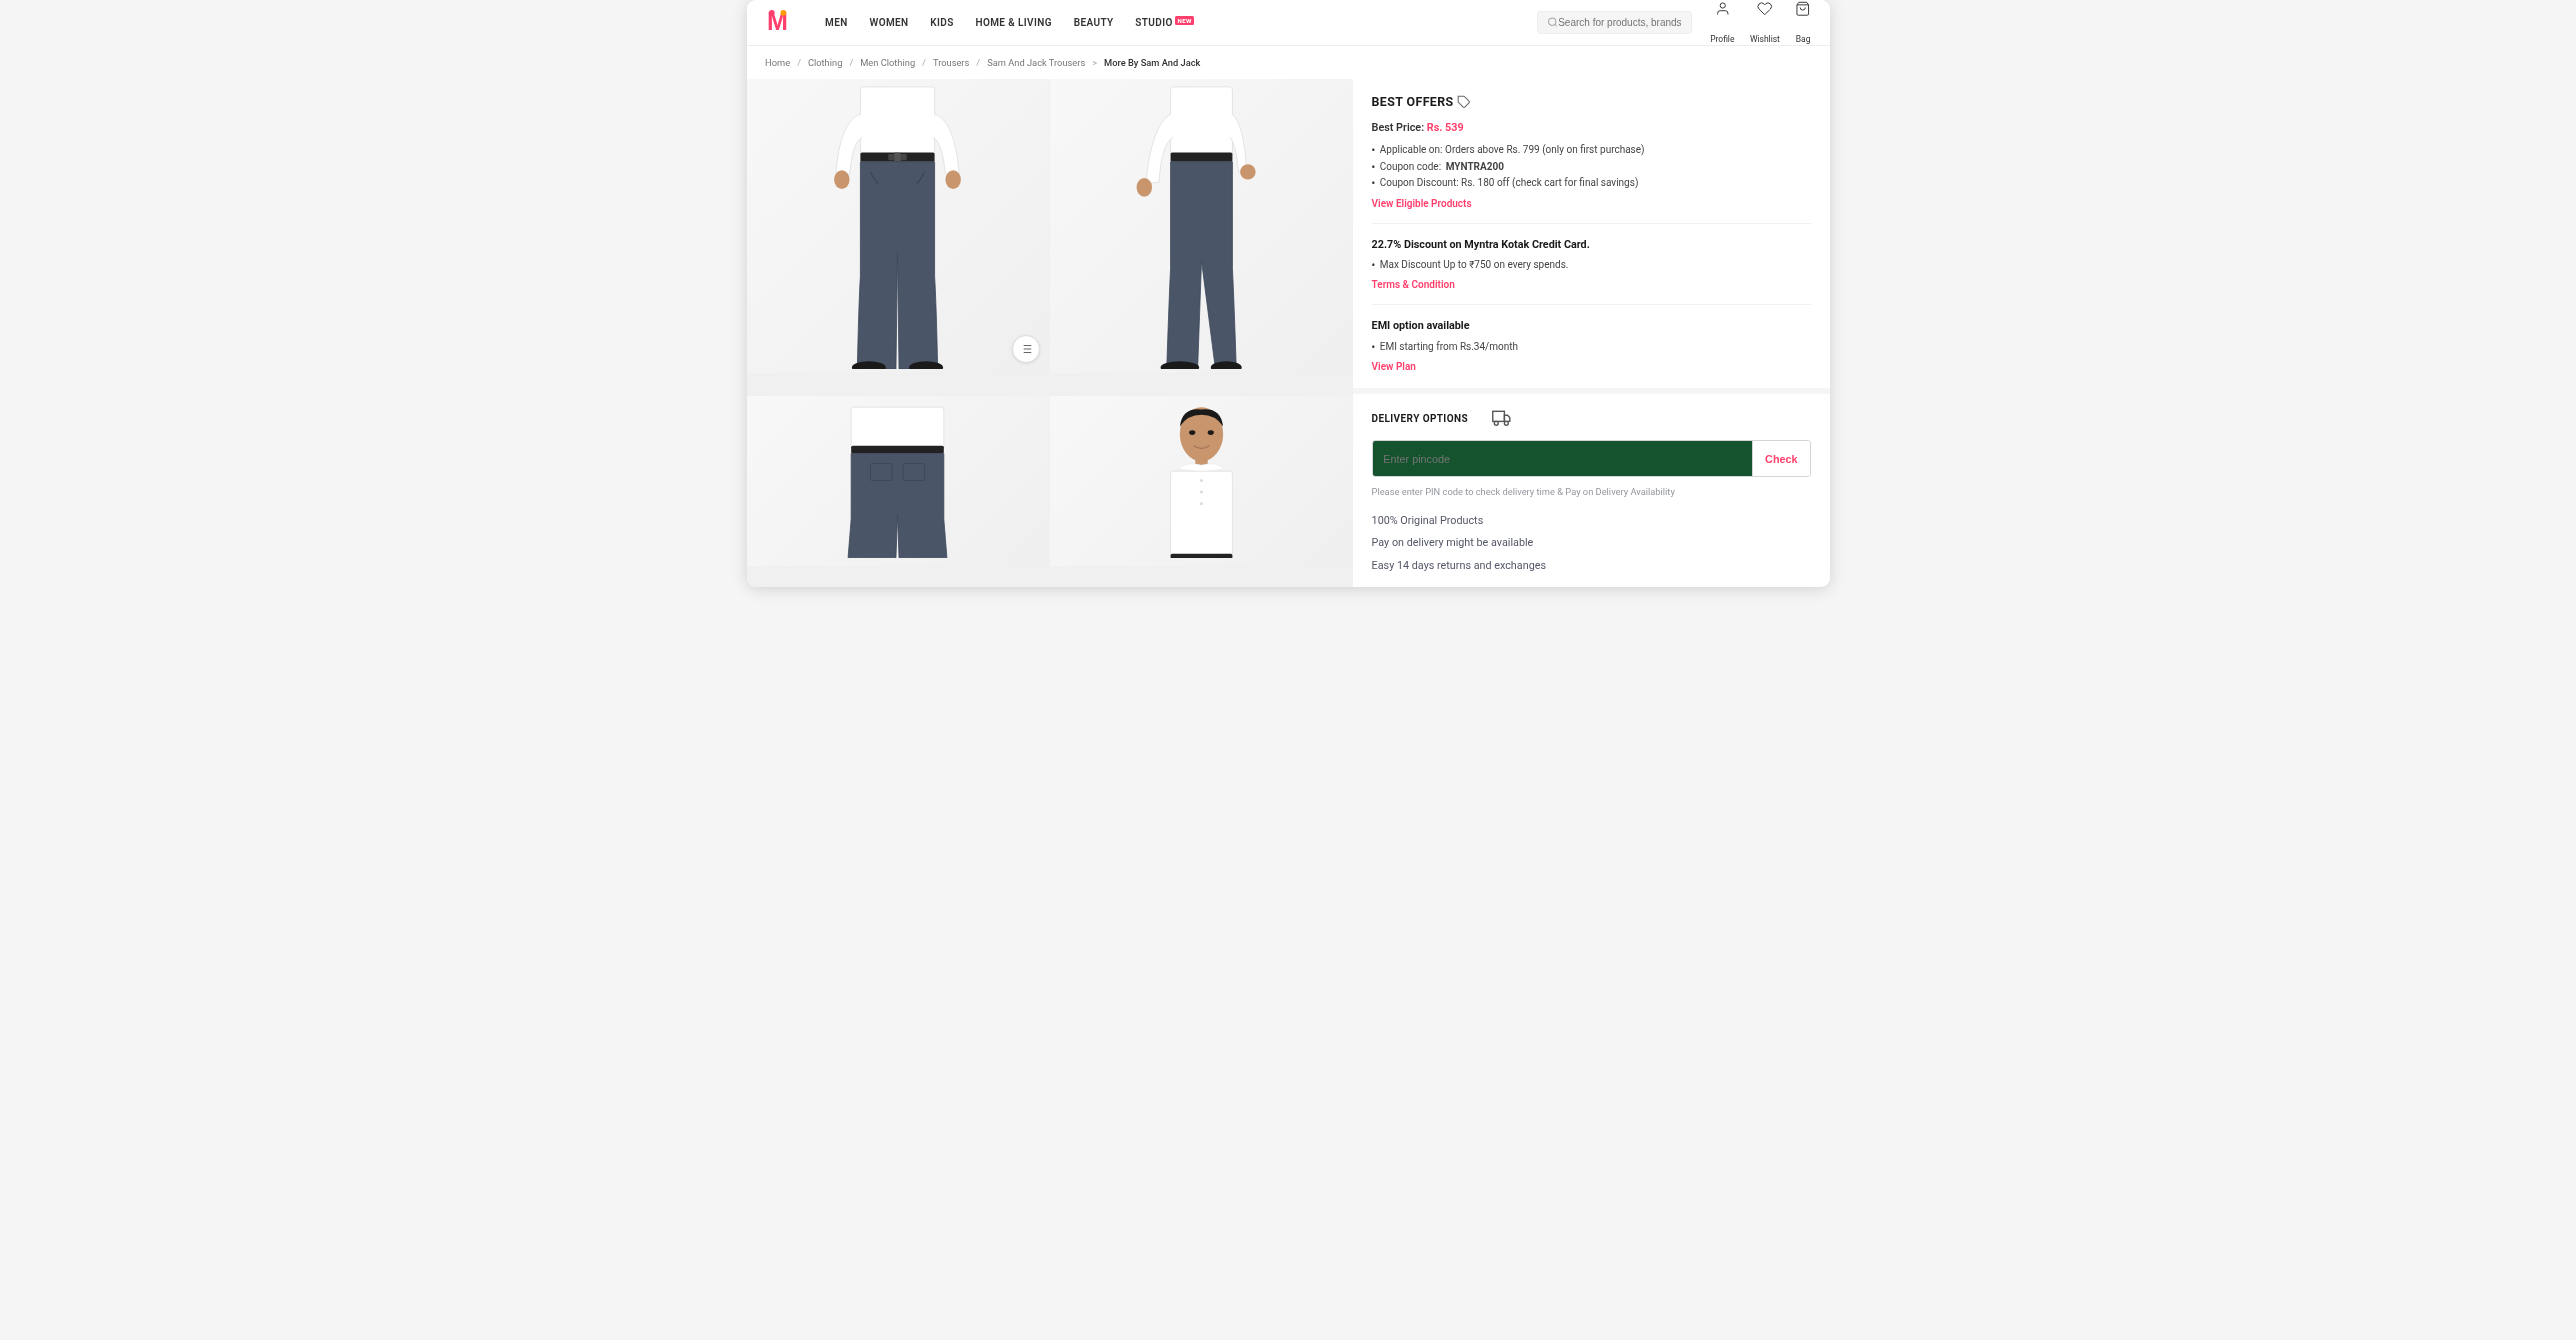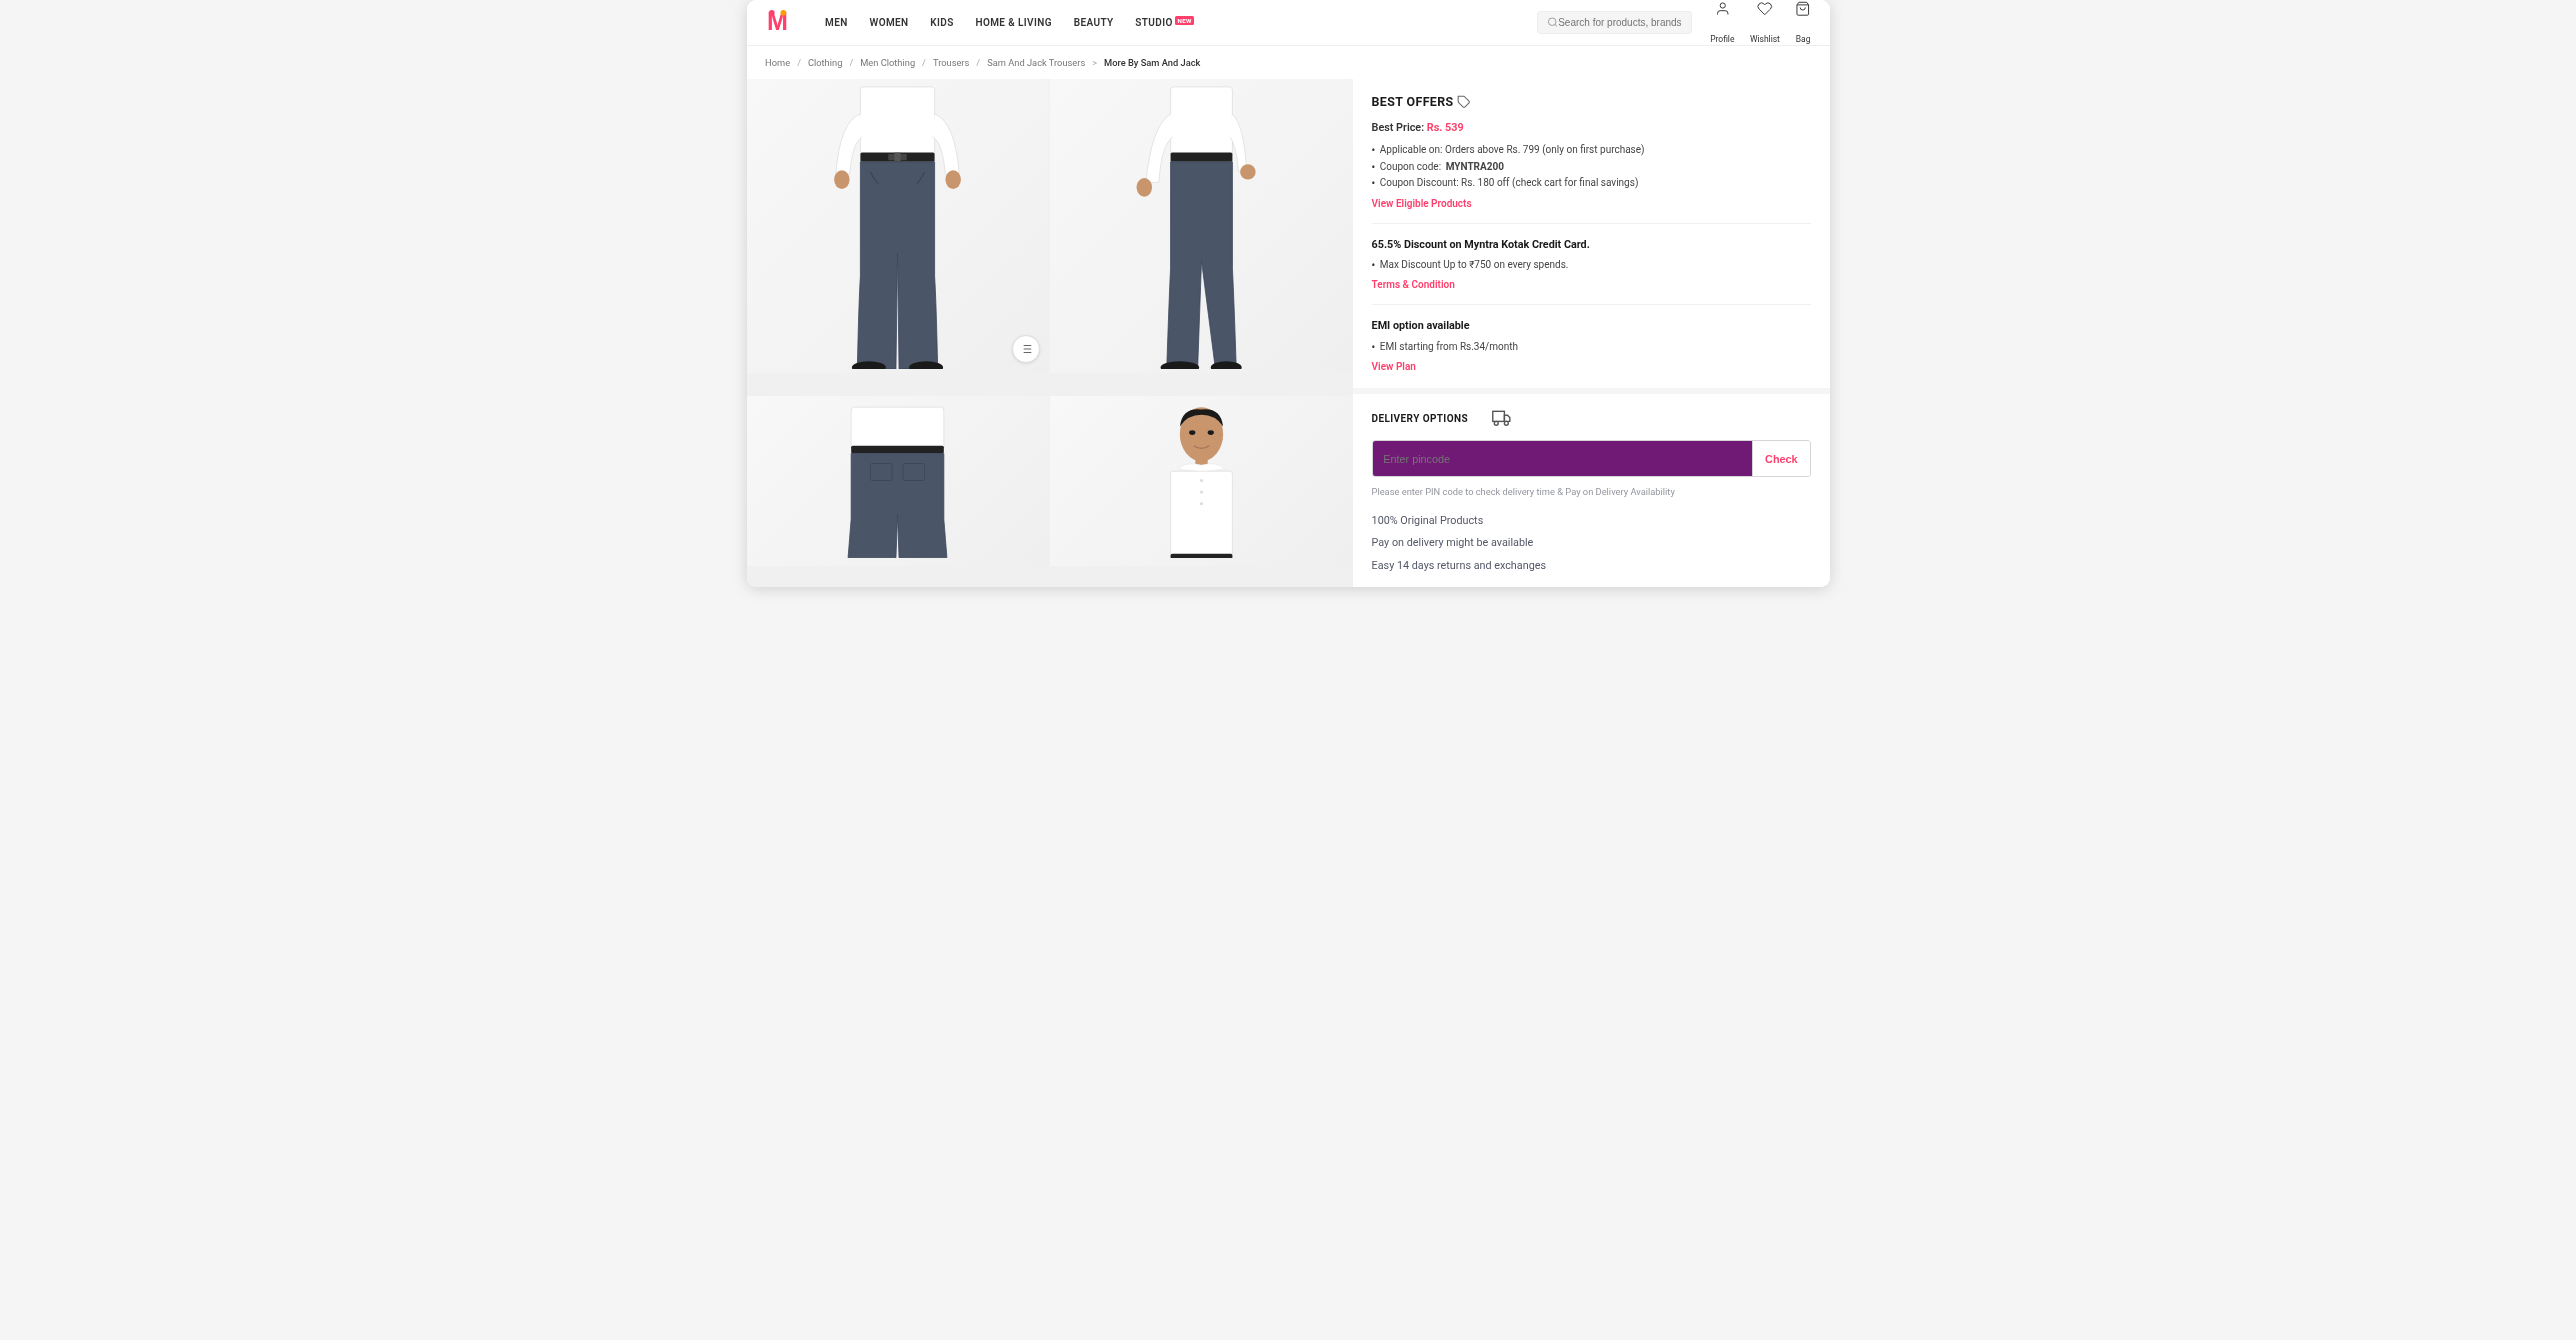--- a/index.html
+++ b/index.html
@@ -279,21 +279,21 @@
       margin-bottom: 7.7px;
       height: 37px;
     }
     .pincode-input {
       flex: 1;
       border: none;
       outline: none;
       padding: 0 10.8px;
       font-size: 10.8px;
       color: #999;
-      background: #701a75;
+      background: #14532d;
     }
     .check-btn {
       background: white;
       border: none;
       color: #ff3f6c;
       font-weight: 700;
       font-size: 10.8px;
       padding: 0 12.4px;
       cursor: pointer;
       border-left: 0.8px solid #d4d5d9;
@@ -513,21 +513,21 @@
         <ul class="offer-bullets">
           <li>Applicable on: Orders above Rs. 799 (only on first purchase)</li>
           <li>
             Coupon code: <span class="bold">MYNTRA200</span>
           </li>
           <li>Coupon Discount: Rs. 180 off (check cart for final savings)</li>
         </ul>
         <a class="view-link">View Eligible Products</a>
 
         <div class="offer-section">
-          <div class="offer-section-title">65.5% Discount on Myntra Kotak Credit Card.</div>
+          <div class="offer-section-title">22.7% Discount on Myntra Kotak Credit Card.</div>
           <ul class="offer-bullets">
             <li>Max Discount Up to ₹750 on every spends.</li>
           </ul>
           <a class="view-link">Terms &amp; Condition</a>
         </div>
 
         <div class="offer-section">
           <div class="offer-section-title">EMI option available</div>
           <ul class="offer-bullets">
             <li>EMI starting from Rs.34/month</li>

